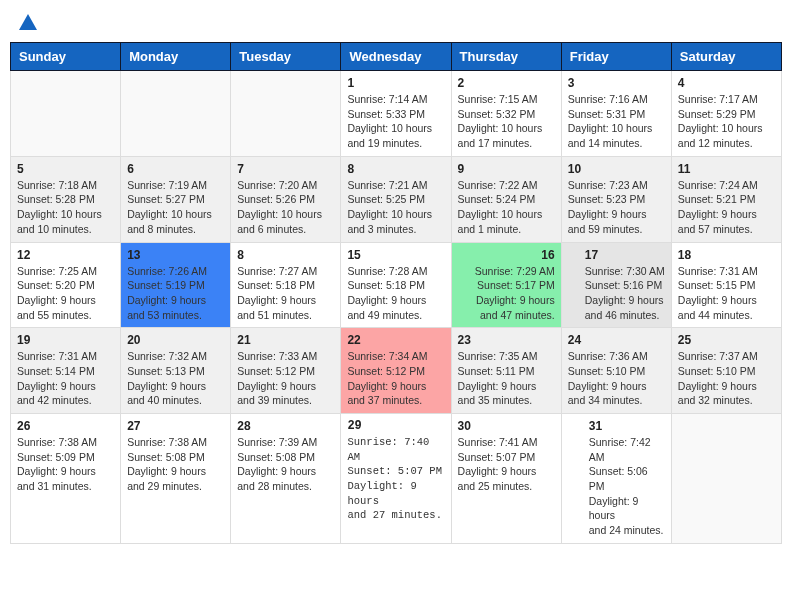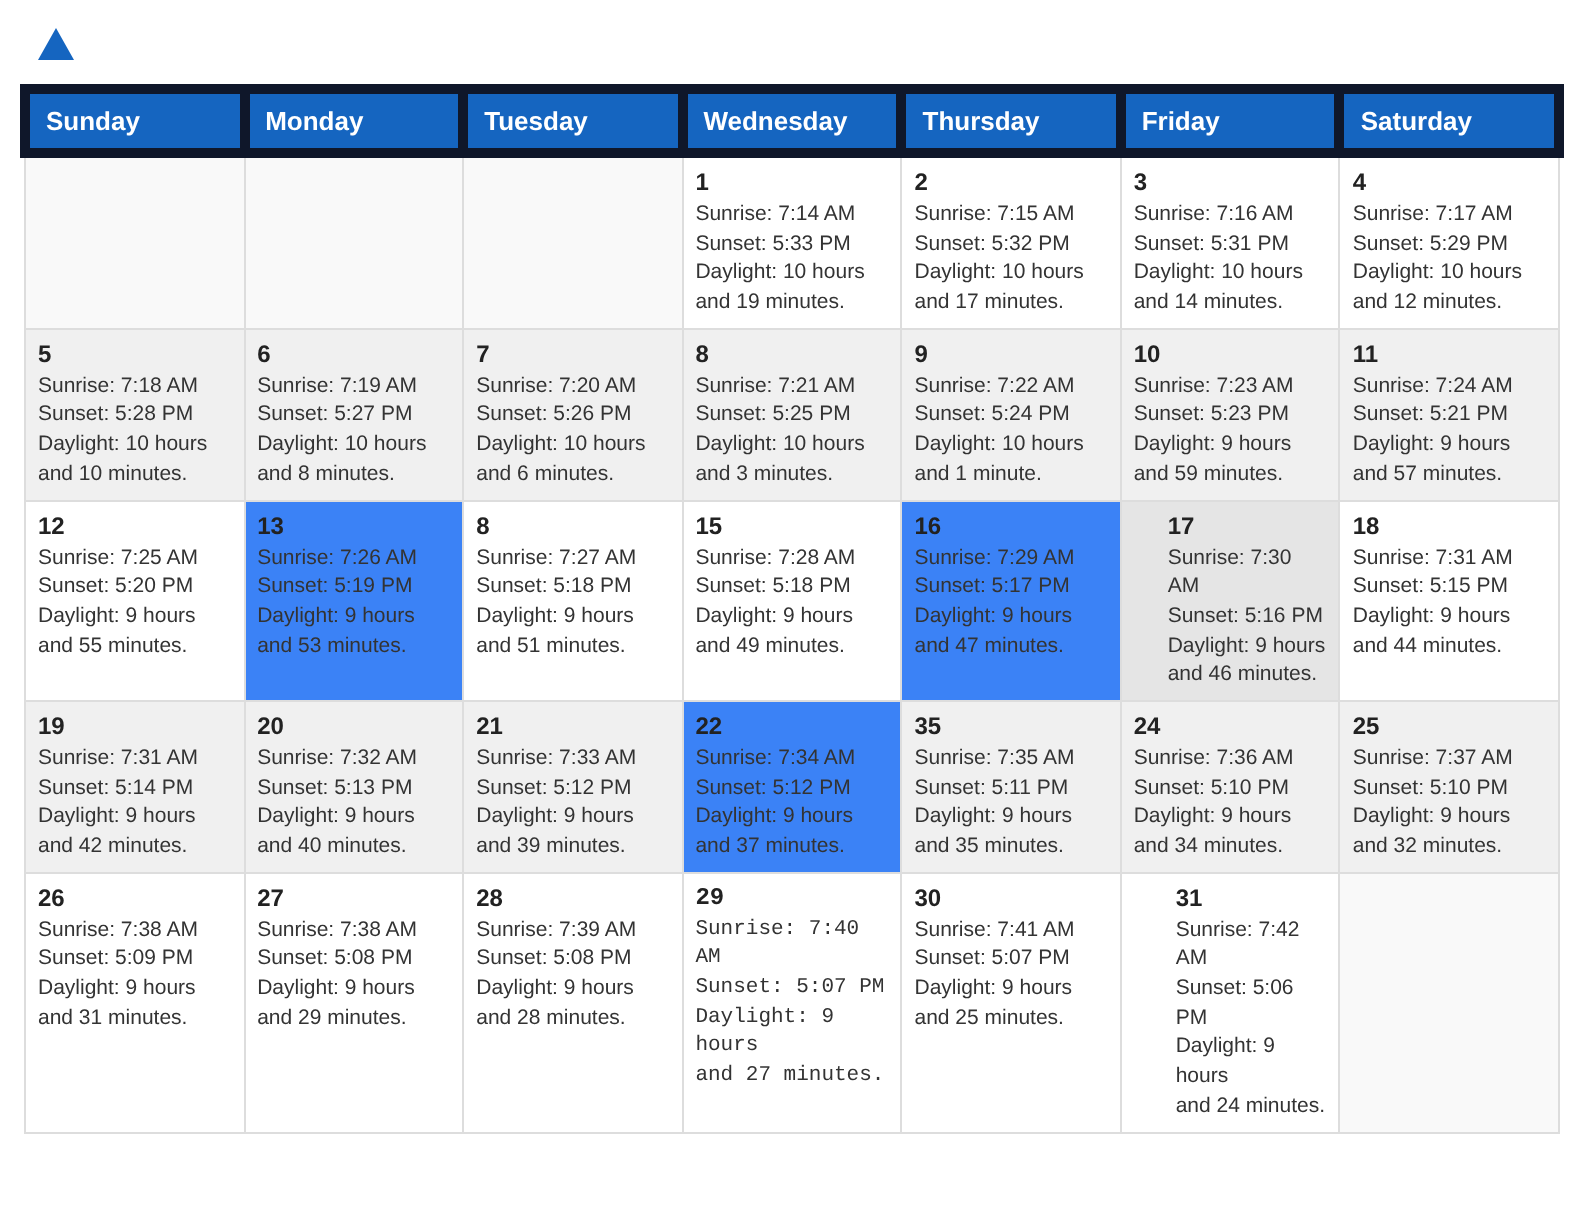--- a/index.html
+++ b/index.html
@@ -47,21 +47,21 @@
       border-collapse: collapse;
       border: 1px solid #ccc;
     }
     .calendar-table th {
       background-color: #1565c0;
       color: #fff;
       text-align: left;
       padding: 6px 8px;
       font-size: 13px;
       font-weight: bold;
-      border: 5px solid #0f172a;
+      border: 1px solid #0f172a;
     }
     .calendar-table td {
       vertical-align: top;
       padding: 5px 6px;
       font-size: 11px;
       color: #222;
       border: 1px solid #ddd;
       width: calc(100% / 7);
       min-height: 80px;
       height: 80px;
@@ -182,21 +182,21 @@
             <div class="day-info">Sunrise: 7:26 AM<br>Sunset: 5:19 PM<br>Daylight: 9 hours<br>and 53 minutes.</div>
           </td>
           <td style="background: rgb(255, 255, 255);">
             <span class="day-num">8</span>
             <div class="day-info">Sunrise: 7:27 AM<br>Sunset: 5:18 PM<br>Daylight: 9 hours<br>and 51 minutes.</div>
           </td>
           <td style="background: rgb(255, 255, 255);">
             <span class="day-num">15</span>
             <div class="day-info">Sunrise: 7:28 AM<br>Sunset: 5:18 PM<br>Daylight: 9 hours<br>and 49 minutes.</div>
           </td>
-          <td style="background: #3b82f6;">
+          <td style="background: #86efac; text-align: right;">
             <span class="day-num">16</span>
             <div class="day-info">Sunrise: 7:29 AM<br>Sunset: 5:17 PM<br>Daylight: 9 hours<br>and 47 minutes.</div>
           </td>
           <td style="background: #e5e5e5; padding-left: 23px;">
             <span class="day-num">17</span>
             <div class="day-info">Sunrise: 7:30 AM<br>Sunset: 5:16 PM<br>Daylight: 9 hours<br>and 46 minutes.</div>
           </td>
           <td style="background: rgb(255, 255, 255);">
             <span class="day-num">18</span>
             <div class="day-info">Sunrise: 7:31 AM<br>Sunset: 5:15 PM<br>Daylight: 9 hours<br>and 44 minutes.</div>
@@ -208,26 +208,26 @@
             <div class="day-info">Sunrise: 7:31 AM<br>Sunset: 5:14 PM<br>Daylight: 9 hours<br>and 42 minutes.</div>
           </td>
           <td style="background: rgb(240, 240, 240); margin-top: 20px;">
             <span class="day-num">20</span>
             <div class="day-info">Sunrise: 7:32 AM<br>Sunset: 5:13 PM<br>Daylight: 9 hours<br>and 40 minutes.</div>
           </td>
           <td style="background: rgb(240, 240, 240);">
             <span class="day-num">21</span>
             <div class="day-info">Sunrise: 7:33 AM<br>Sunset: 5:12 PM<br>Daylight: 9 hours<br>and 39 minutes.</div>
           </td>
-          <td style="background: #3b82f6; margin-left: 12px;">
+          <td style="background: #fca5a5; margin-left: 12px;">
             <span class="day-num">22</span>
             <div class="day-info">Sunrise: 7:34 AM<br>Sunset: 5:12 PM<br>Daylight: 9 hours<br>and 37 minutes.</div>
           </td>
           <td style="background: rgb(240, 240, 240);">
-            <span class="day-num">35</span>
+            <span class="day-num">23</span>
             <div class="day-info">Sunrise: 7:35 AM<br>Sunset: 5:11 PM<br>Daylight: 9 hours<br>and 35 minutes.</div>
           </td>
           <td style="background: rgb(240, 240, 240);">
             <span class="day-num">24</span>
             <div class="day-info">Sunrise: 7:36 AM<br>Sunset: 5:10 PM<br>Daylight: 9 hours<br>and 34 minutes.</div>
           </td>
           <td style="background: rgb(240, 240, 240);">
             <span class="day-num">25</span>
             <div class="day-info">Sunrise: 7:37 AM<br>Sunset: 5:10 PM<br>Daylight: 9 hours<br>and 32 minutes.</div>
           </td>

